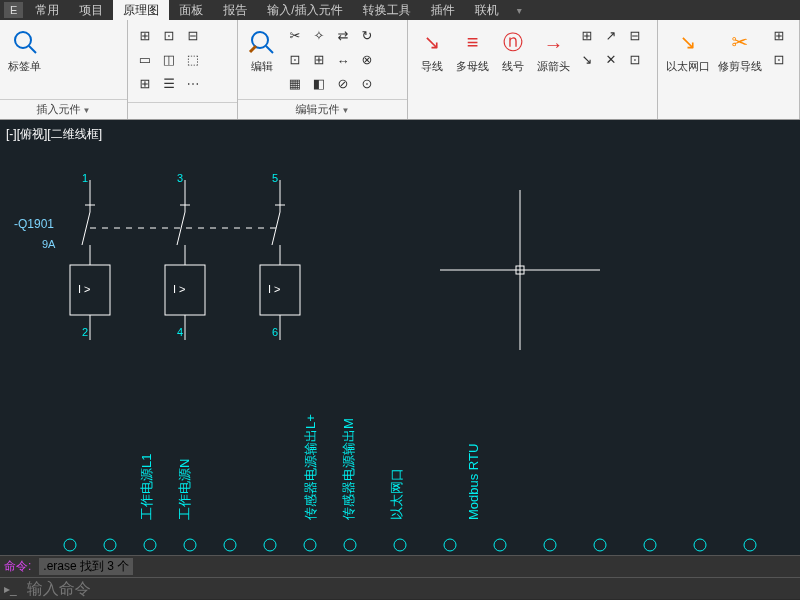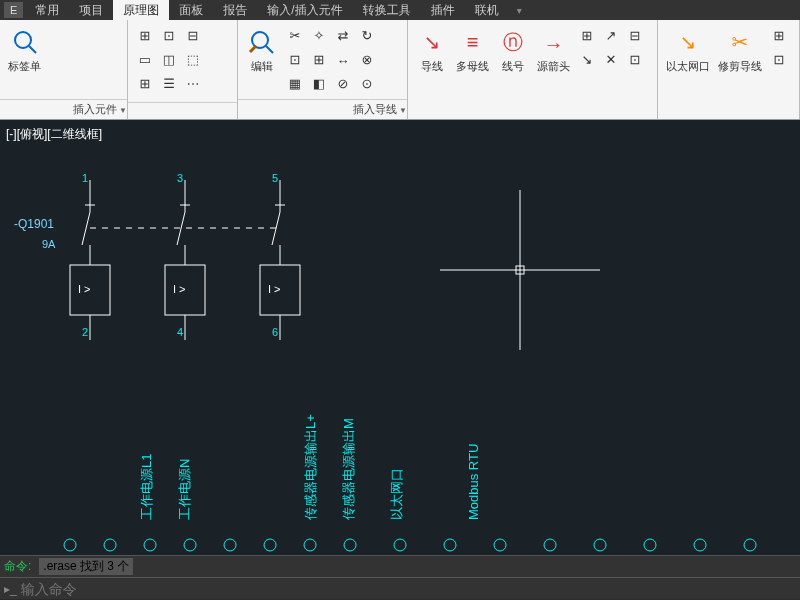--- a/index.html
+++ b/index.html
@@ -7,21 +7,21 @@
 
 .menubar { height: 20px; background: #333; display: flex; align-items: center; padding: 0 4px; }
 .menubar .tab { padding: 2px 10px; color: #ccc; cursor: pointer; font-size: 12px; }
 .menubar .tab.active { background: #f5f5f5; color: #222; }
 .menubar .e { background: #555; color: #ddd; padding: 2px 6px; margin-right: 2px; font-size: 11px; }
 .menubar .chev { color: #888; margin-left: 8px; font-size: 10px; }
 
 .ribbon { height: 100px; background: #f5f5f5; display: flex; border-bottom: 1px solid #999; }
 .panel { border-right: 1px solid #bbb; display: flex; flex-direction: column; }
 .panel-body { flex: 1; display: flex; align-items: flex-start; padding: 4px 6px; gap: 4px; }
-.panel-label { text-align: right; font-size: 11px; color: #444; padding: 2px 0; border-top: 1px solid #ccc; }
+.panel-label { text-align: center; font-size: 11px; color: #444; padding: 2px 0; border-top: 1px solid #ccc; }
 .panel-label .drop { font-size: 8px; color: #666; margin-left: 2px; }
 
 .bigbtn { display: flex; flex-direction: column; align-items: center; gap: 2px; padding: 2px; cursor: pointer; }
 .bigbtn .icon { width: 32px; height: 32px; display: flex; align-items: center; justify-content: center; }
 .bigbtn .lbl { font-size: 11px; color: #333; text-align: center; line-height: 12px; }
 
 .smallgrid { display: flex; flex-direction: column; gap: 2px; }
 .smallrow { display: flex; gap: 2px; }
 .smallbtn { width: 22px; height: 22px; display: flex; align-items: center; justify-content: center; cursor: pointer; font-size: 13px; color: #333; }
 
@@ -34,22 +34,22 @@
 .cyan { color: #0ee; }
 .yellow { color: #7dd3fc; }
 .white { stroke: #fff; fill: none; stroke-width: 1; }
 
 .vlabel { position: absolute; transform: rotate(-90deg); transform-origin: left top; color: #0ee; font-size: 13px; white-space: nowrap; }
 
 .cross { position: absolute; stroke: #fff; stroke-width: 1; }
 
 .cmdbar { position: absolute; bottom: 0; width: 800px; height: 45px; background: #2a2a2a; }
 .cmdline { height: 22px; background: #333; border-top: 1px solid #555; display: flex; align-items: center; padding: 0 4px; color: #ccc; font-size: 12px; }
-.cmdline .prompt { color: #22c55e; }
-.cmdline input { flex: 1; background: transparent; border: none; color: #c4b5fd; font-size: 14px; outline: none; margin-left: 4px; }
+.cmdline .prompt { color: #d946ef; }
+.cmdline input { flex: 1; background: transparent; border: none; color: #c4b5fd; font-size: 16px; outline: none; margin-left: 10px; }
 .cmdresult { background: #555; color: #000; padding: 0 4px; }
 </style>
 </head>
 <body>
 
 <div class="menubar">
   <span class="e">E</span>
   <span class="tab">常用</span>
   <span class="tab">项目</span>
   <span class="tab active">原理图</span>
@@ -128,21 +128,21 @@
             <div class="smallbtn">⊗</div>
           </div>
         <div class="smallrow">
             <div class="smallbtn">▦</div>
             <div class="smallbtn">◧</div>
             <div class="smallbtn">⊘</div>
             <div class="smallbtn">⊙</div>
           </div>
       </div>
     </div>
-    <div class="panel-label"><span>插入导线</span><span class="drop">▼</span></div>
+    <div class="panel-label"><span>编辑元件</span><span class="drop">▼</span></div>
   </div>
 
   <div class="panel" style="width:250px">
     <div class="panel-body">
       <div class="bigbtn">
           <div class="icon wire-red">↘</div>
           <div class="lbl">导线</div>
         </div>
       <div class="bigbtn">
           <div class="icon">

